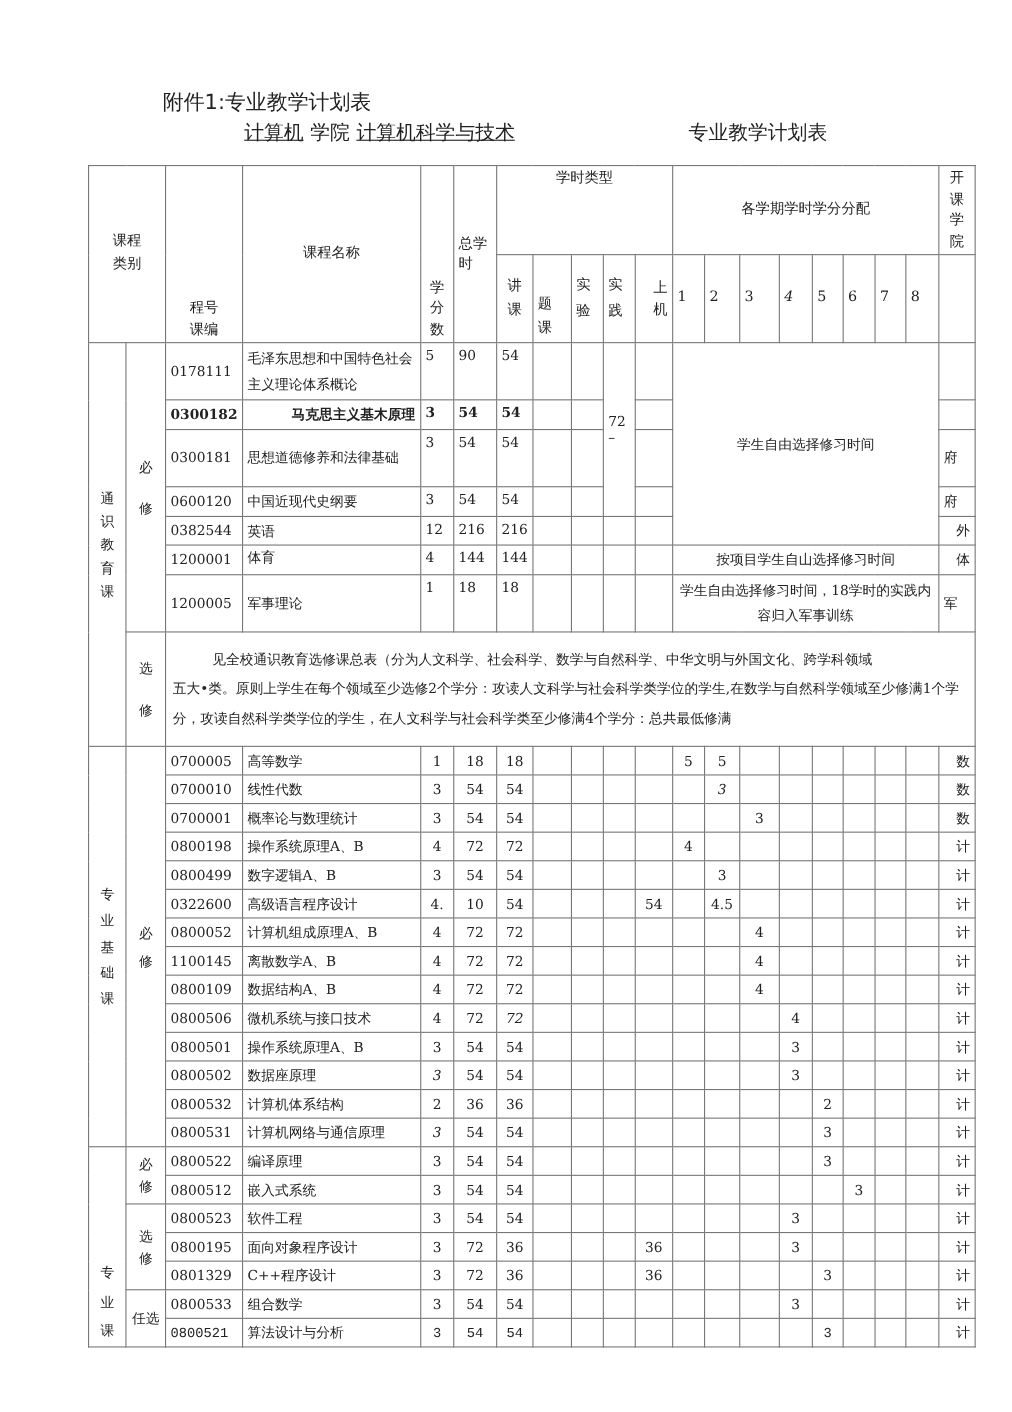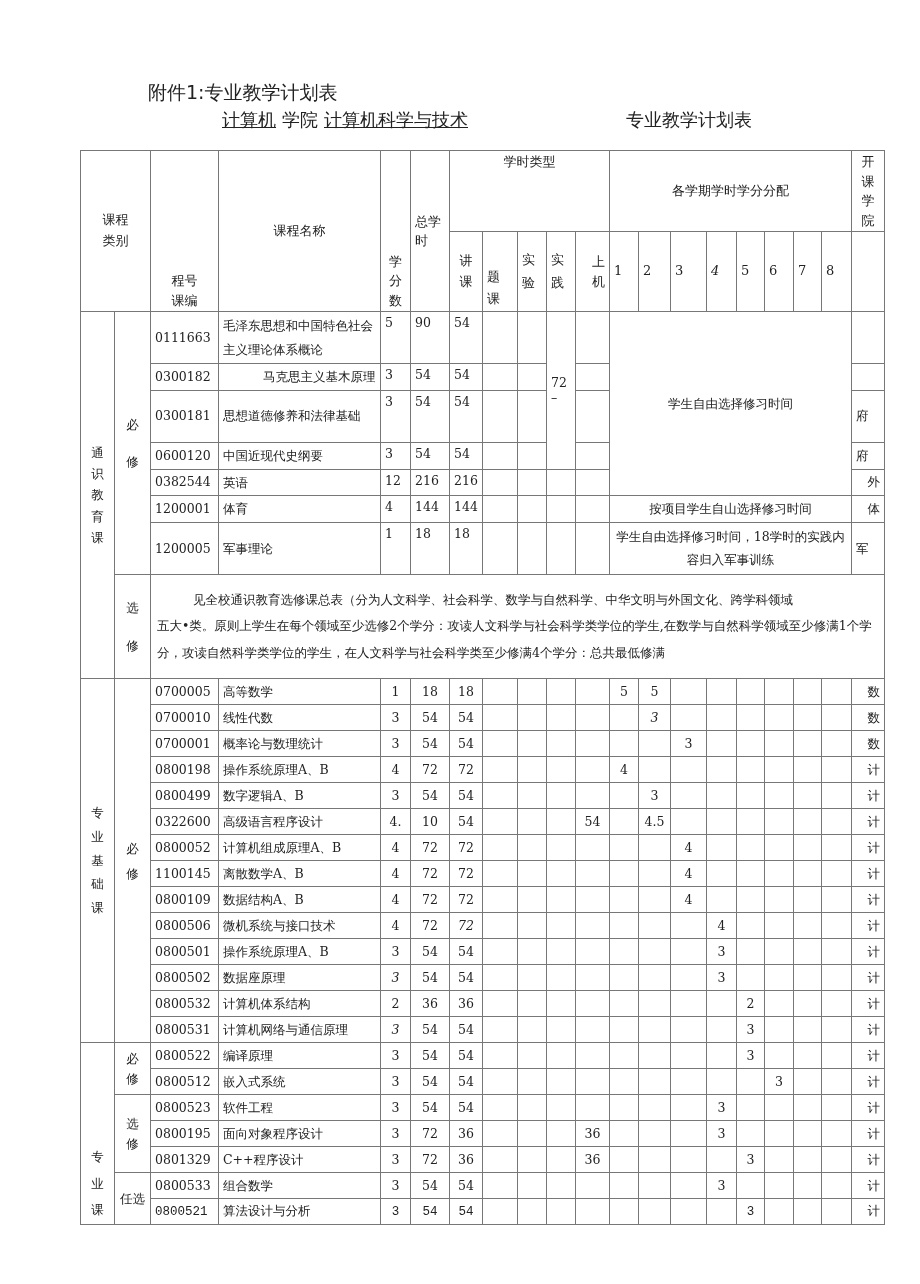--- a/index.html
+++ b/index.html
@@ -86,34 +86,34 @@
         <td></td>
       </tr>
       <tr style="height: 52px;">
         <td rowspan="8" style="white-space:pre-line;text-align:center;line-height:1.7;">通
 识
 教
 育
 课</td>
         <td rowspan="7" style="white-space:pre-line;text-align:center;line-height:3;">必
 修</td>
-        <td>0111663</td>
+        <td>0178111</td>
         <td style="line-height:1.9;">毛泽东思想和中国特色社会主义理论体系概论</td>
         <td style="vertical-align:top;">5</td>
         <td style="vertical-align:top;">90</td>
         <td style="vertical-align:top;">54</td>
         <td></td>
         <td></td>
         <td rowspan="4" style="white-space:pre-line;line-height:1.2;">72
 –</td>
         <td></td>
         <td class="c" rowspan="5" colspan="8">学生自由选择修习时间</td>
         <td></td>
       </tr>
-      <tr style="height: 26px;">
+      <tr style="height: 26px; font-weight: bold;">
         <td>0300182</td>
         <td style="line-height:1.9;padding-left:44px;">马克思主义基木原理</td>
         <td style="vertical-align:top;">3</td>
         <td style="vertical-align:top;">54</td>
         <td style="vertical-align:top;">54</td>
         <td></td>
         <td></td>
         <td></td>
         <td></td>
       </tr>
@@ -146,21 +146,21 @@
         <td style="vertical-align:top;">216</td>
         <td style="vertical-align:top;">216</td>
         <td></td>
         <td></td>
         <td></td>
         <td></td>
         <td style="text-align:right;">外</td>
       </tr>
       <tr style="height: 26px;">
         <td>1200001</td>
-        <td style="line-height:1.9;">体育</td>
+        <td style="line-height:1.9;font-family:Liberation Mono, monospace;">体育</td>
         <td style="vertical-align:top;">4</td>
         <td style="vertical-align:top;">144</td>
         <td style="vertical-align:top;">144</td>
         <td></td>
         <td></td>
         <td></td>
         <td></td>
         <td class="c" colspan="8">按项目学生自山选择修习时间</td>
         <td style="text-align:right;">体</td>
       </tr>

